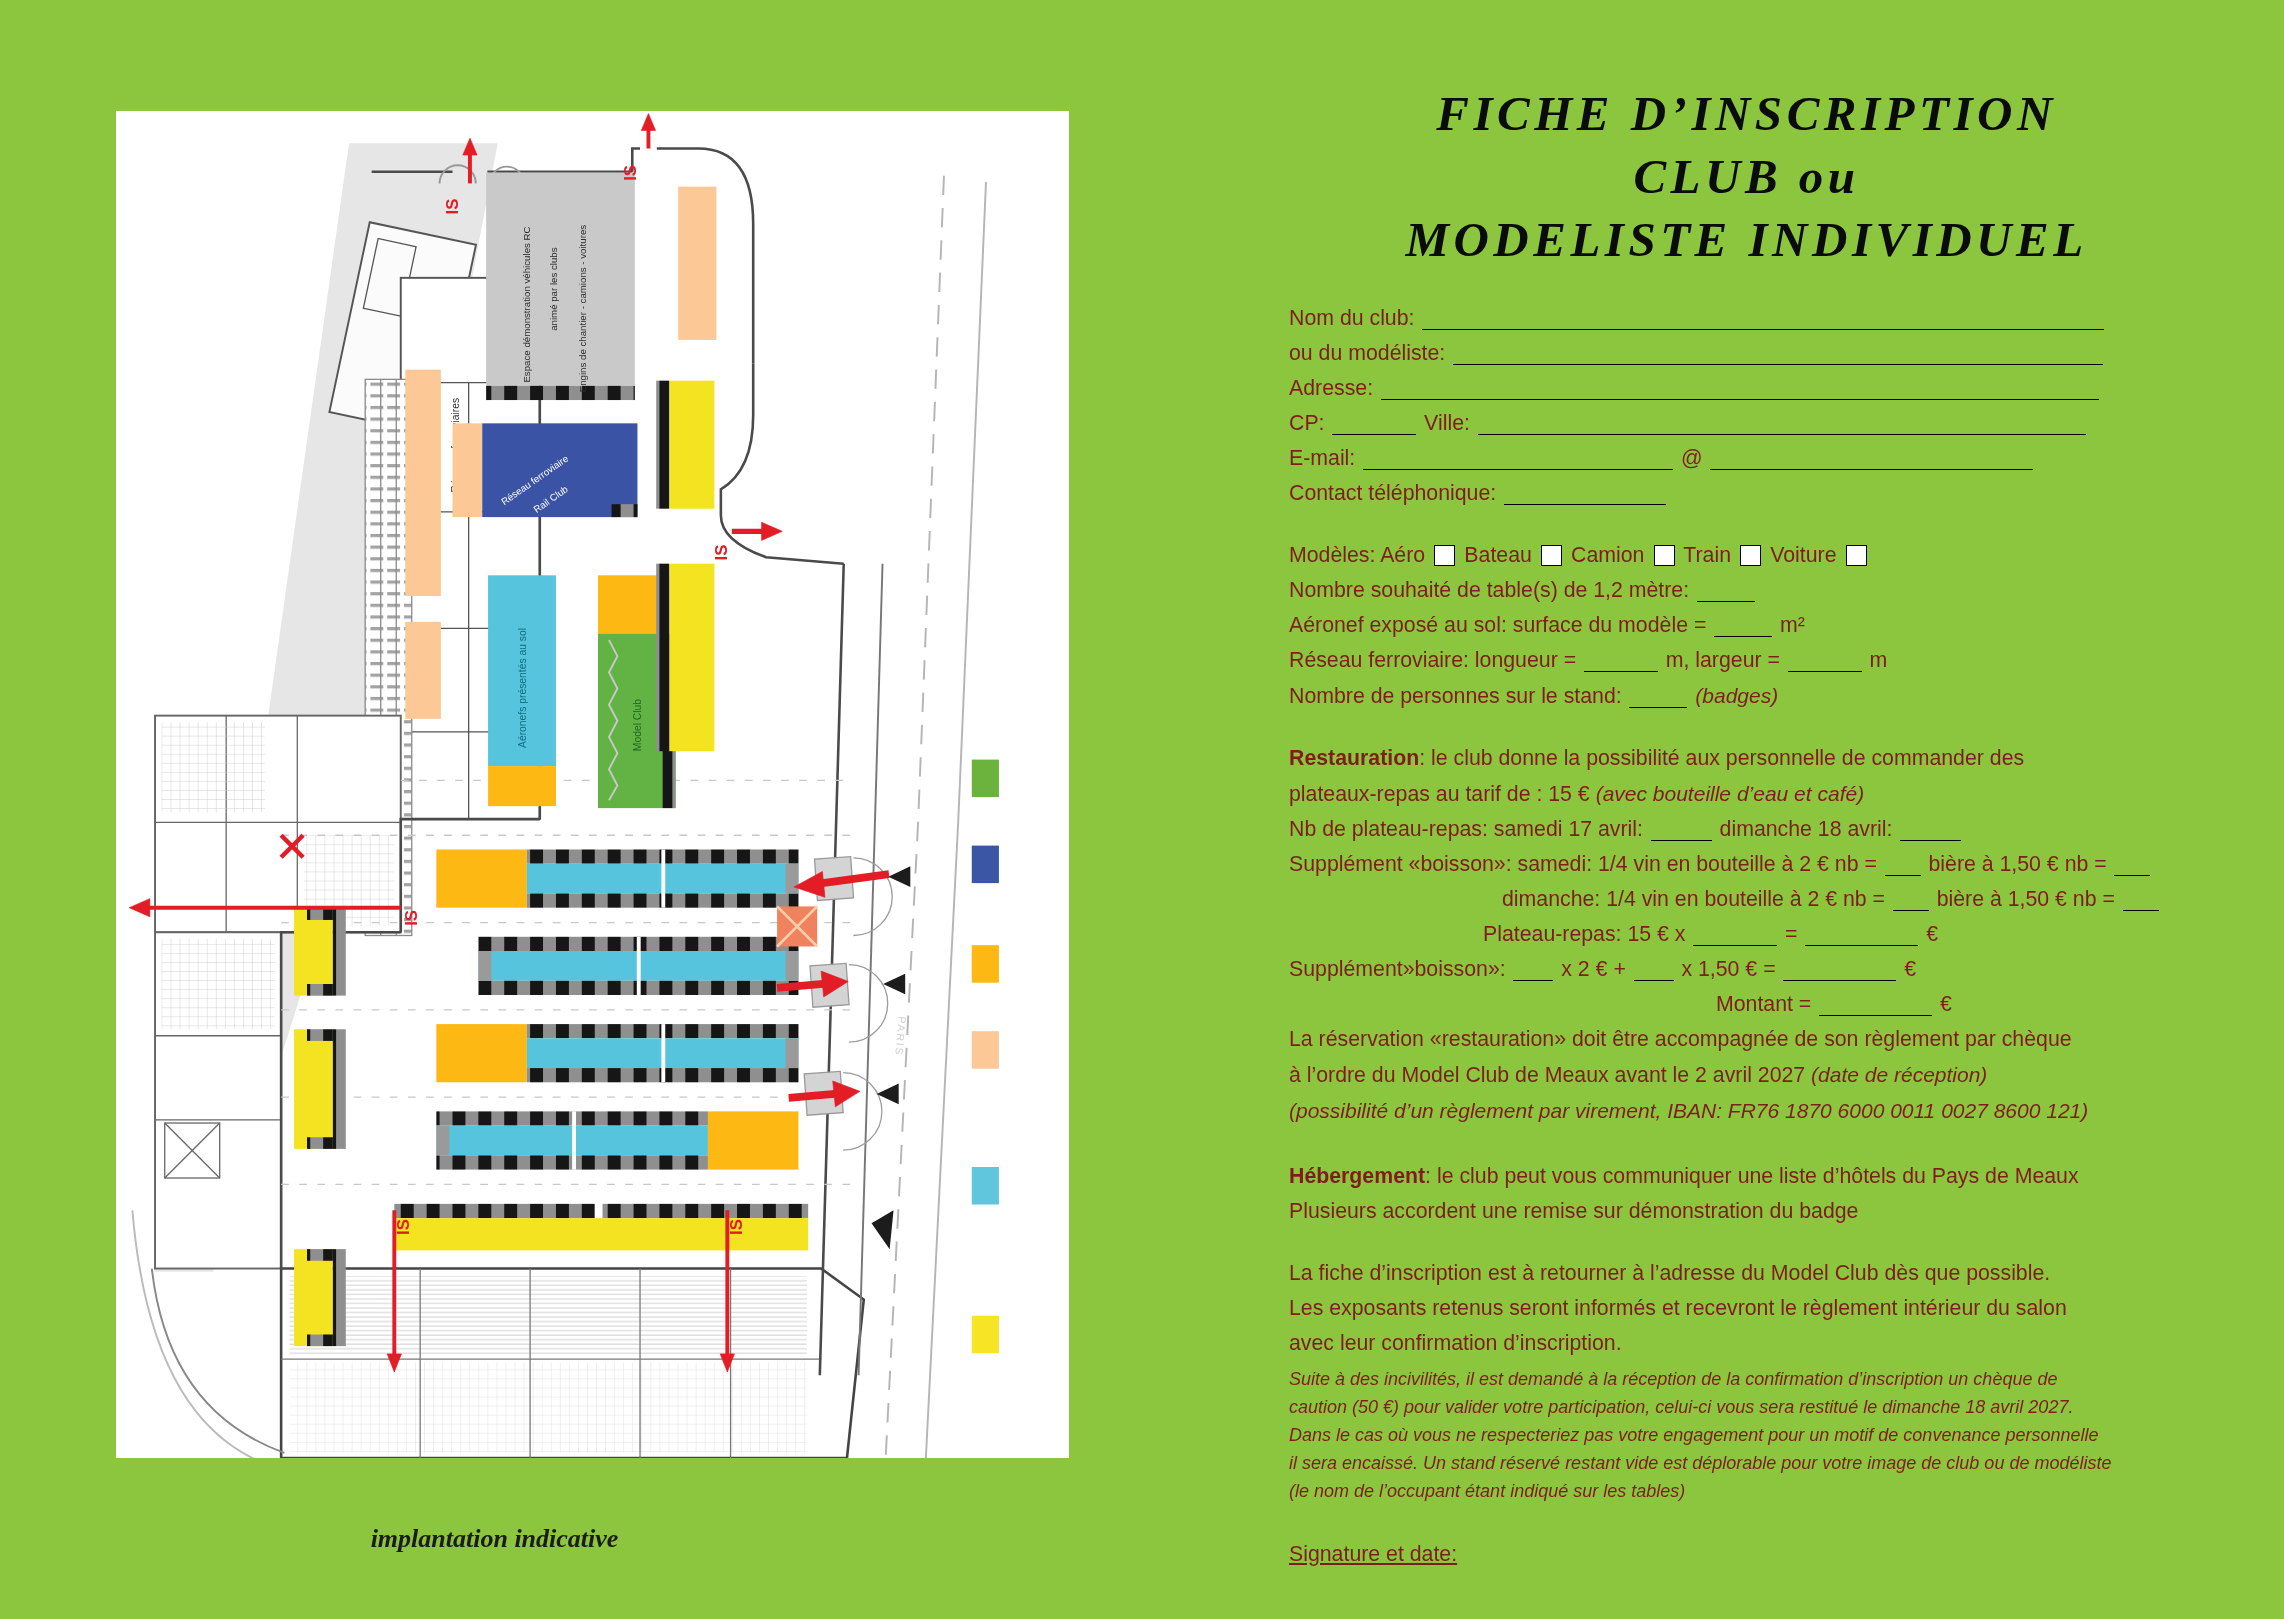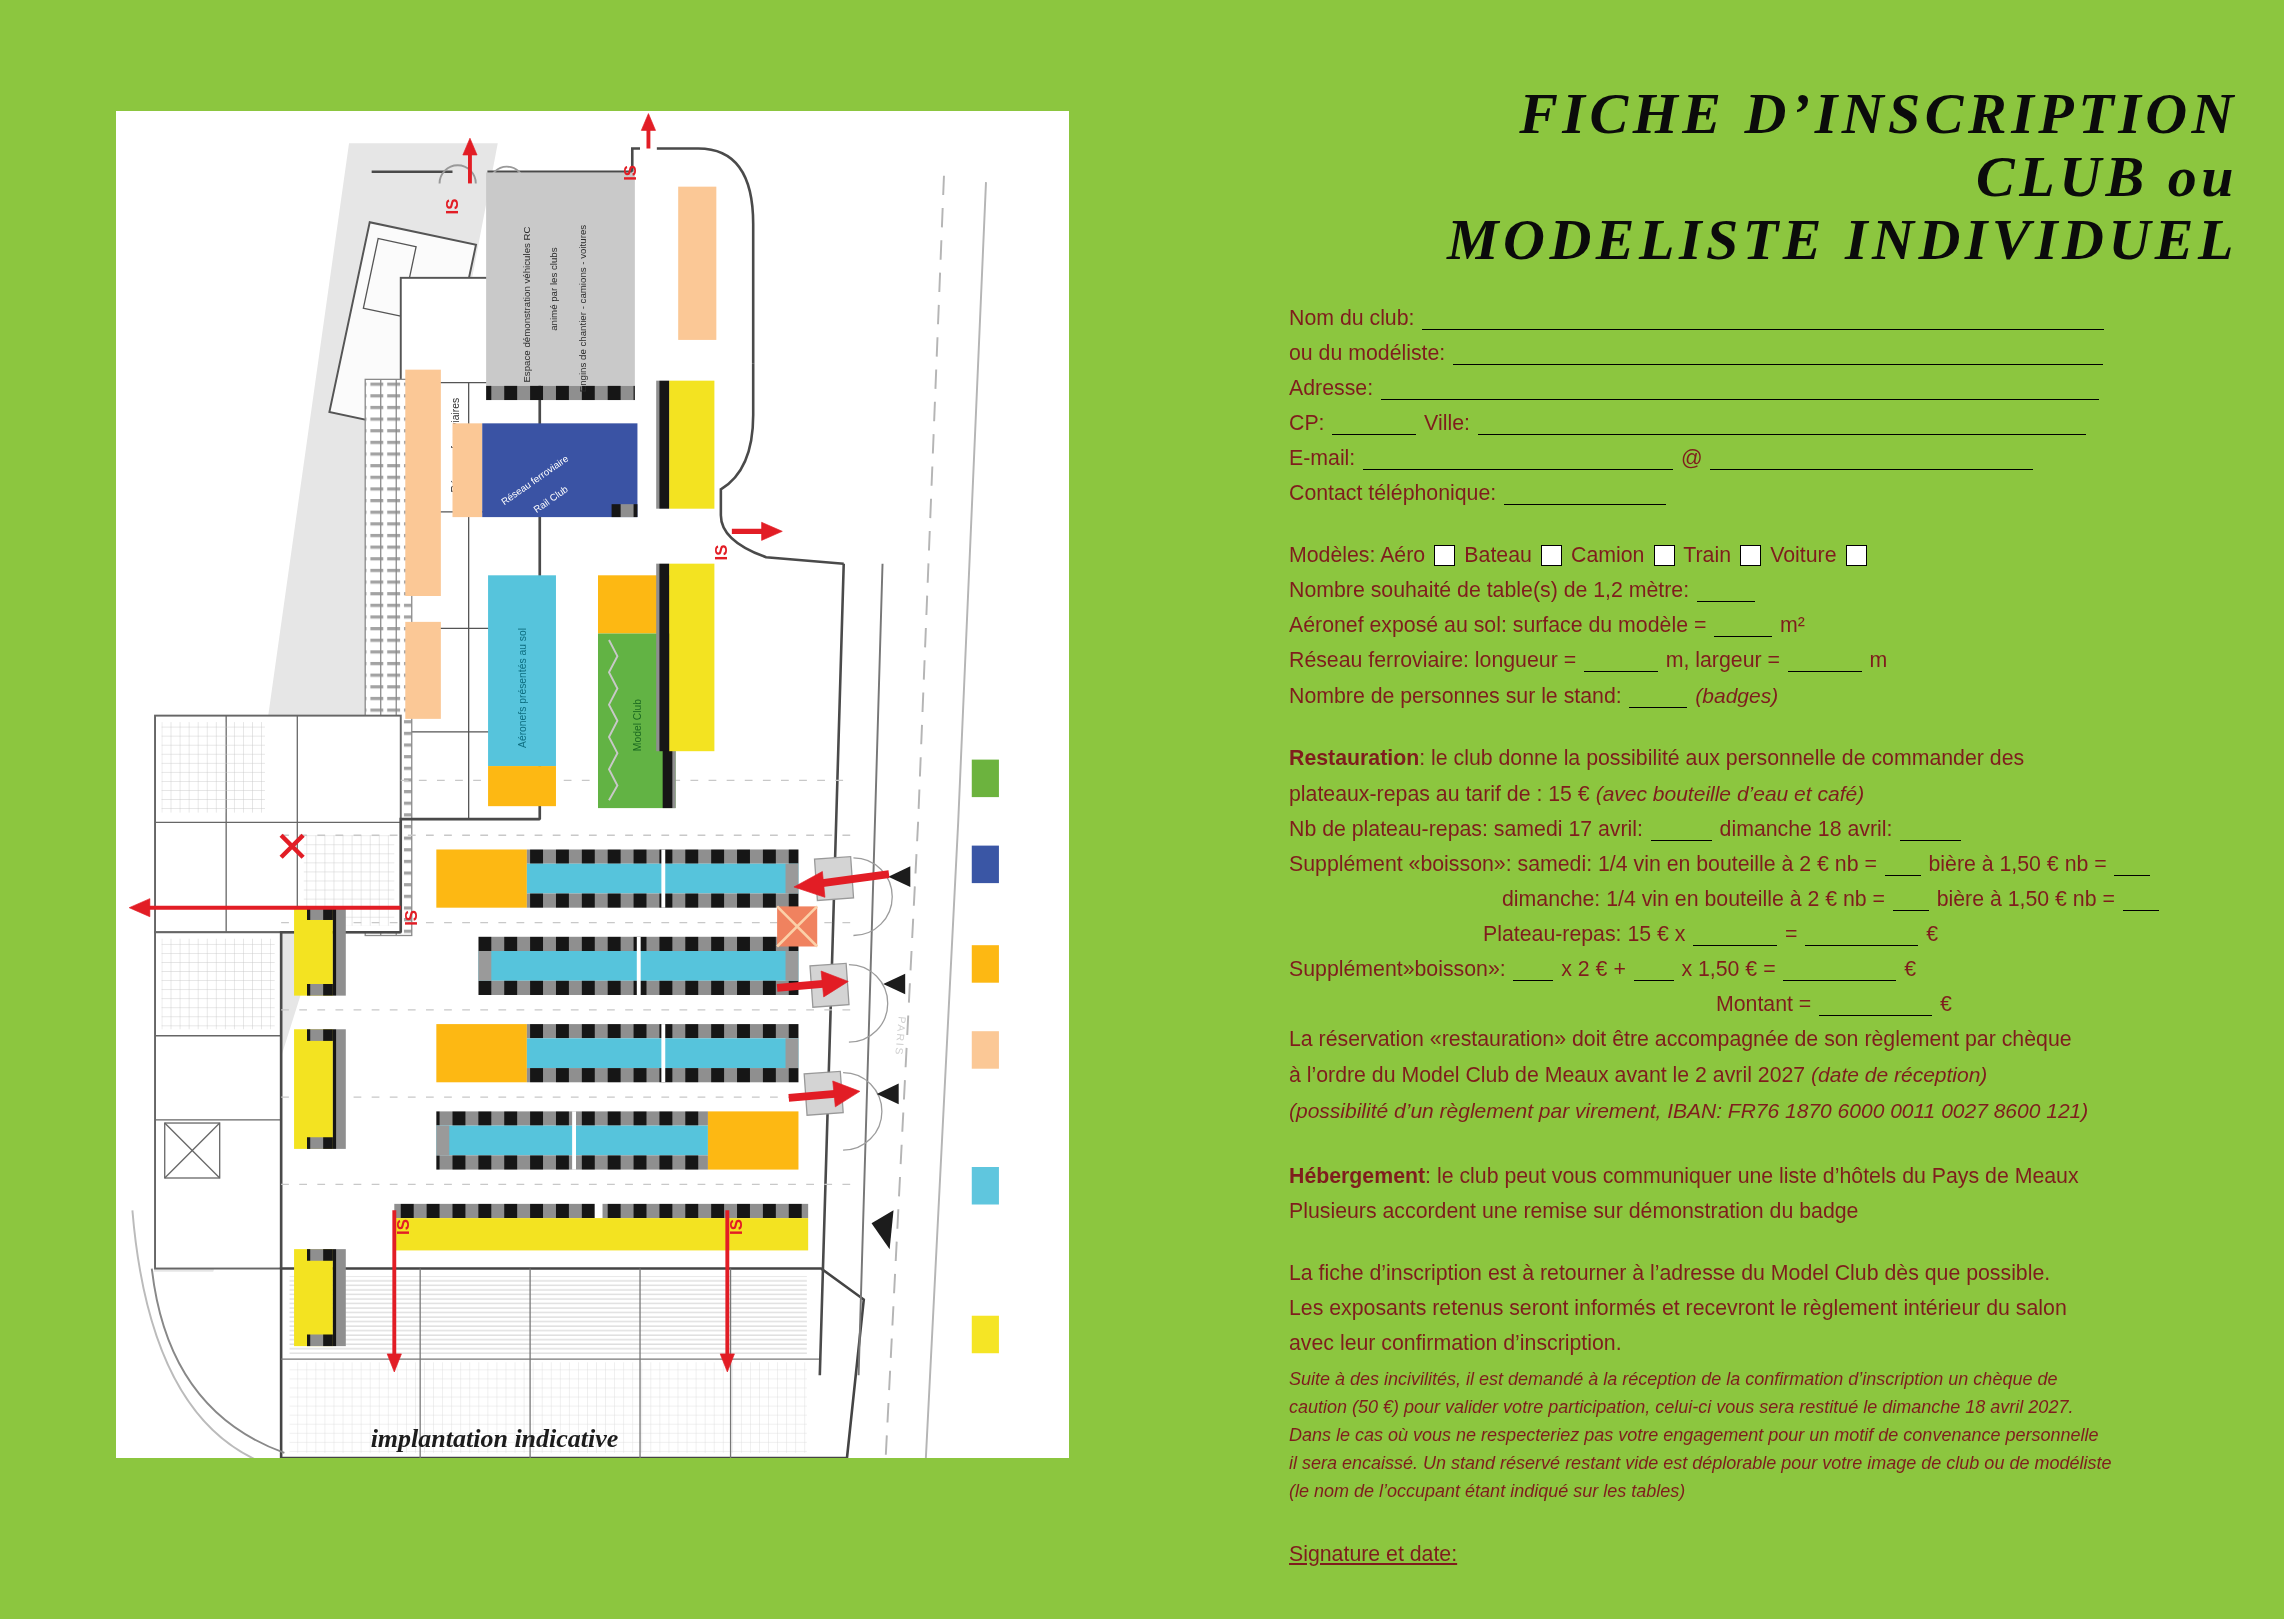--- a/index.html
+++ b/index.html
@@ -9,28 +9,28 @@
     background:
       radial-gradient(ellipse 1746px 1229px at 47% 40%,
         #f1f7dc 0%, #dcea b 0, #dceab0 30%, #bedd80 55%, #9ccd4c 78%, #8cc63f 90%, #7db32c 100%);
     background-color:#8cc63f;
   }
   .panel{
     position:absolute;left:116px;top:111px;width:953px;height:1347px;
     background:#ffffff;
   }
   .caption{
-    position:absolute;left:236px;top:1424px;width:517px;text-align:center;
+    position:absolute;left:236px;top:1524px;width:517px;text-align:center;
     font-family:"Liberation Serif",serif;font-style:italic;font-weight:600;
     font-size:26px;color:#1c1c1c;
   }
   .title{
-    position:absolute;left:1255px;top:82px;width:983px;text-align:right;
+    position:absolute;left:1255px;top:82px;width:983px;text-align:center;
     font-family:"Liberation Serif",serif;font-style:italic;font-weight:bold;
-    font-size:58px;line-height:63px;letter-spacing:4.5px;color:#0b0b0b;
+    font-size:49px;line-height:63px;letter-spacing:4.5px;color:#0b0b0b;
     white-space:nowrap;
   }
   .formcol{
     position:absolute;left:1289px;top:301px;width:977px;
     font-size:21.3px;color:#7f1d1d;
   }
   .fline{line-height:35px;white-space:nowrap;}
   .fline.fine{font-style:italic;font-size:18px;line-height:28px;}
   .blank{display:inline-block;height:1em;border-bottom:1.9px solid #000;vertical-align:-0.22em;margin:0 1.9px;}
   .cb{display:inline-block;width:19px;height:19px;border:1.9px solid #000;background:#fff;vertical-align:-3.9px;margin:0 3.2px;}

